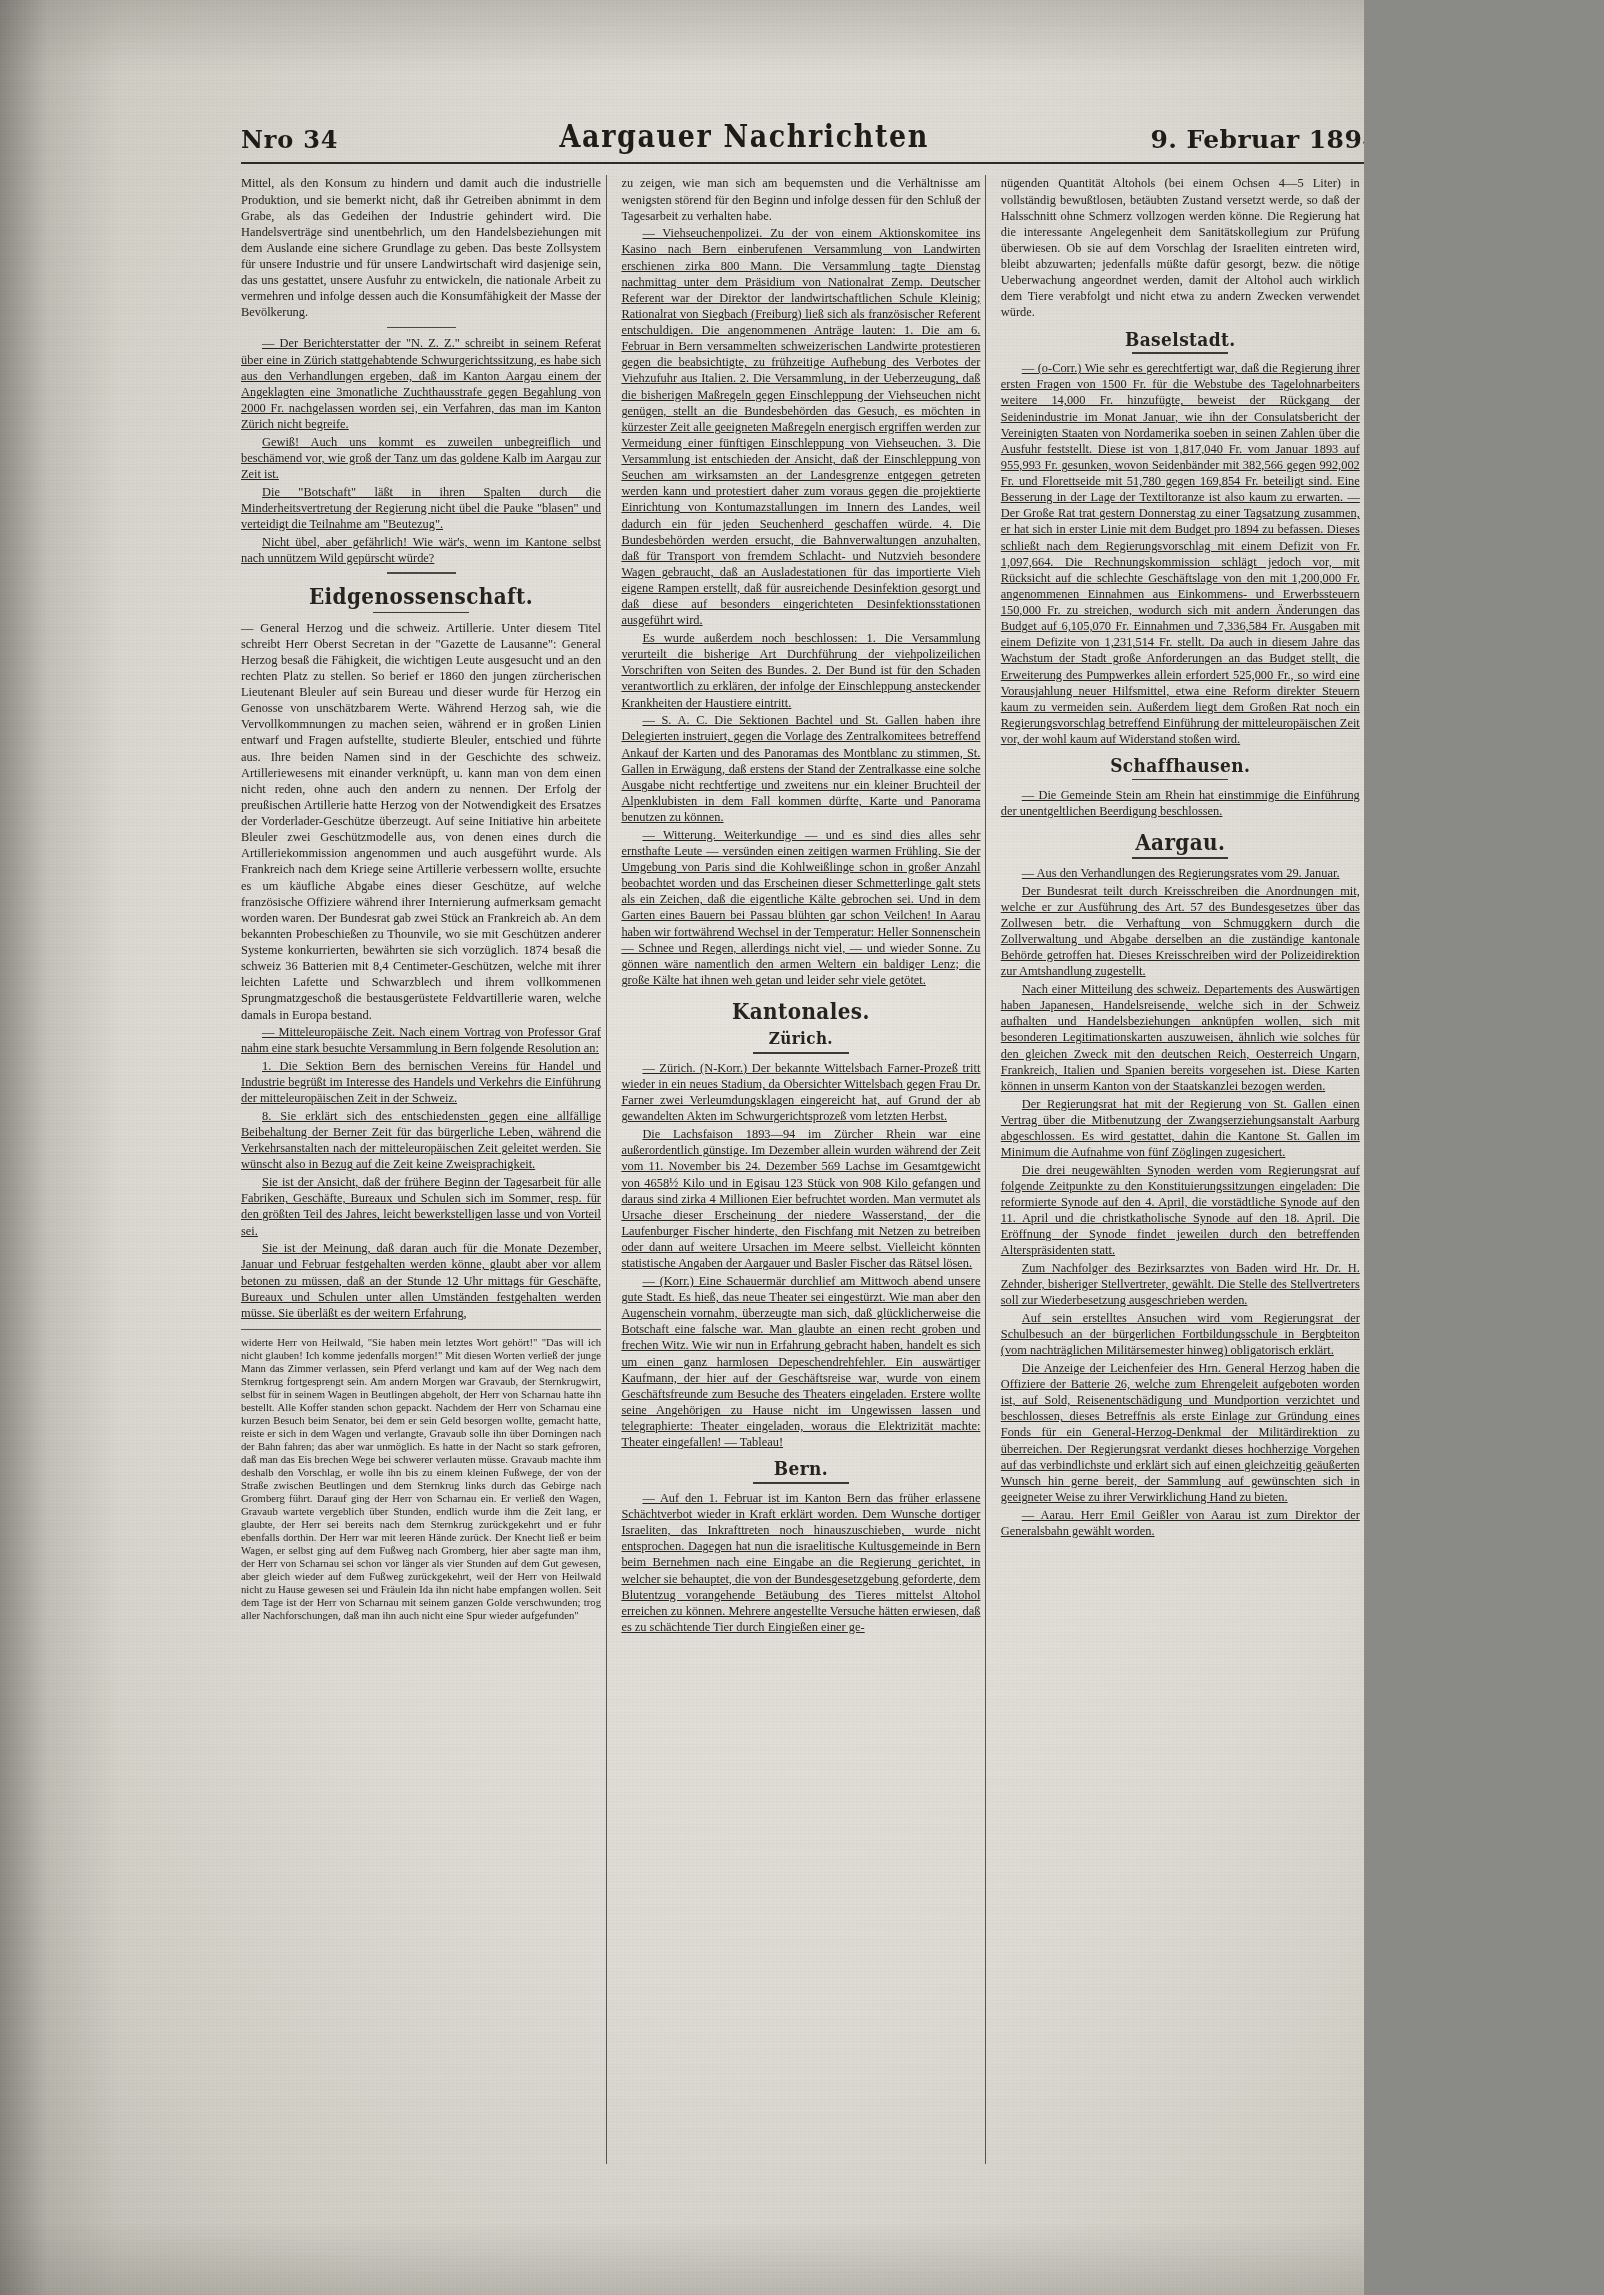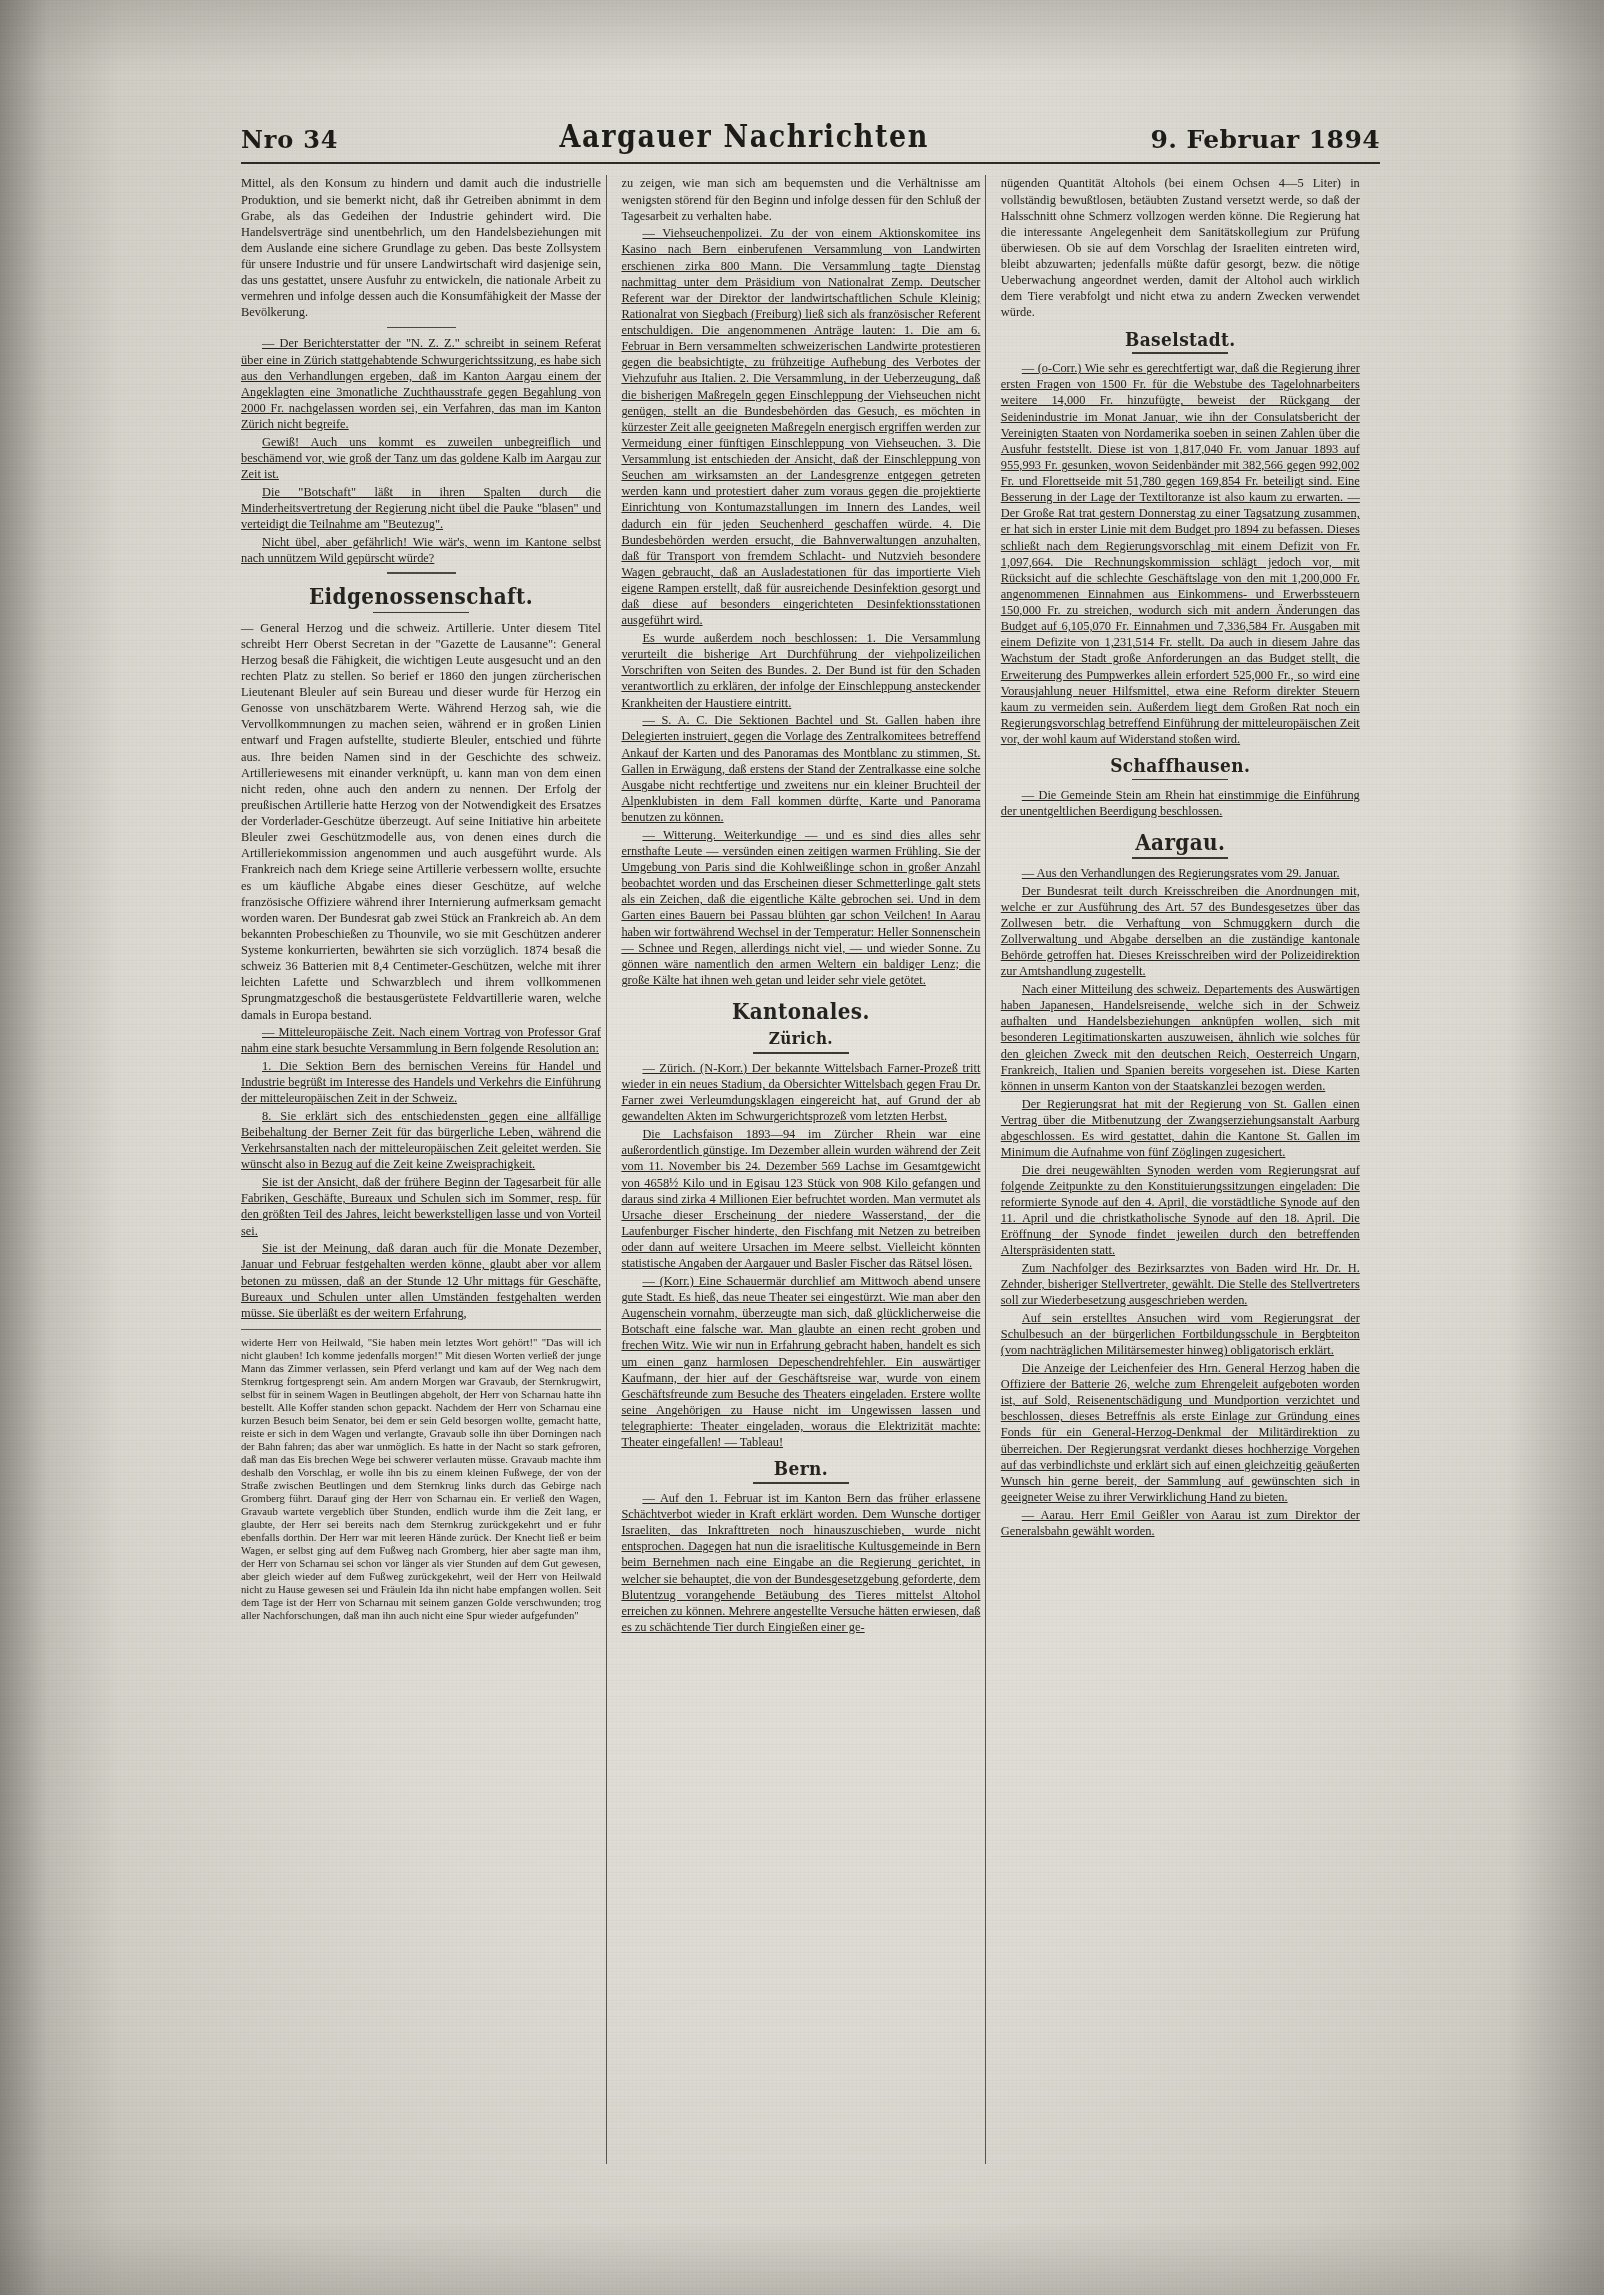--- a/index.html
+++ b/index.html
@@ -1,20 +1,20 @@
 <!DOCTYPE html>
 <html style="font-size:13px"><head>
 <meta charset="utf-8">
 <style>
   html, body { margin:0; padding:0; background:#8a8a86; }
   body { font-family:"Liberation Serif", serif; }
 
   .page {
     position:relative;
-    width:1604px; height:2295px;
+    width:1364px; height:2295px;
     background:#fde047;
     overflow:hidden;
   }
   
   .paper {
     position:absolute; left:0; top:0; width:1604px; height:2295px;
     background:
       linear-gradient(90deg, rgba(90,88,82,0.55) 0px, rgba(140,138,130,0.25) 48px, rgba(255,255,255,0.0) 120px),
       linear-gradient(270deg, rgba(90,88,82,0.35) 0px, rgba(255,255,255,0.0) 96px),
       linear-gradient(180deg, rgba(120,118,110,0.30) 0px, rgba(255,255,255,0) 72px),

